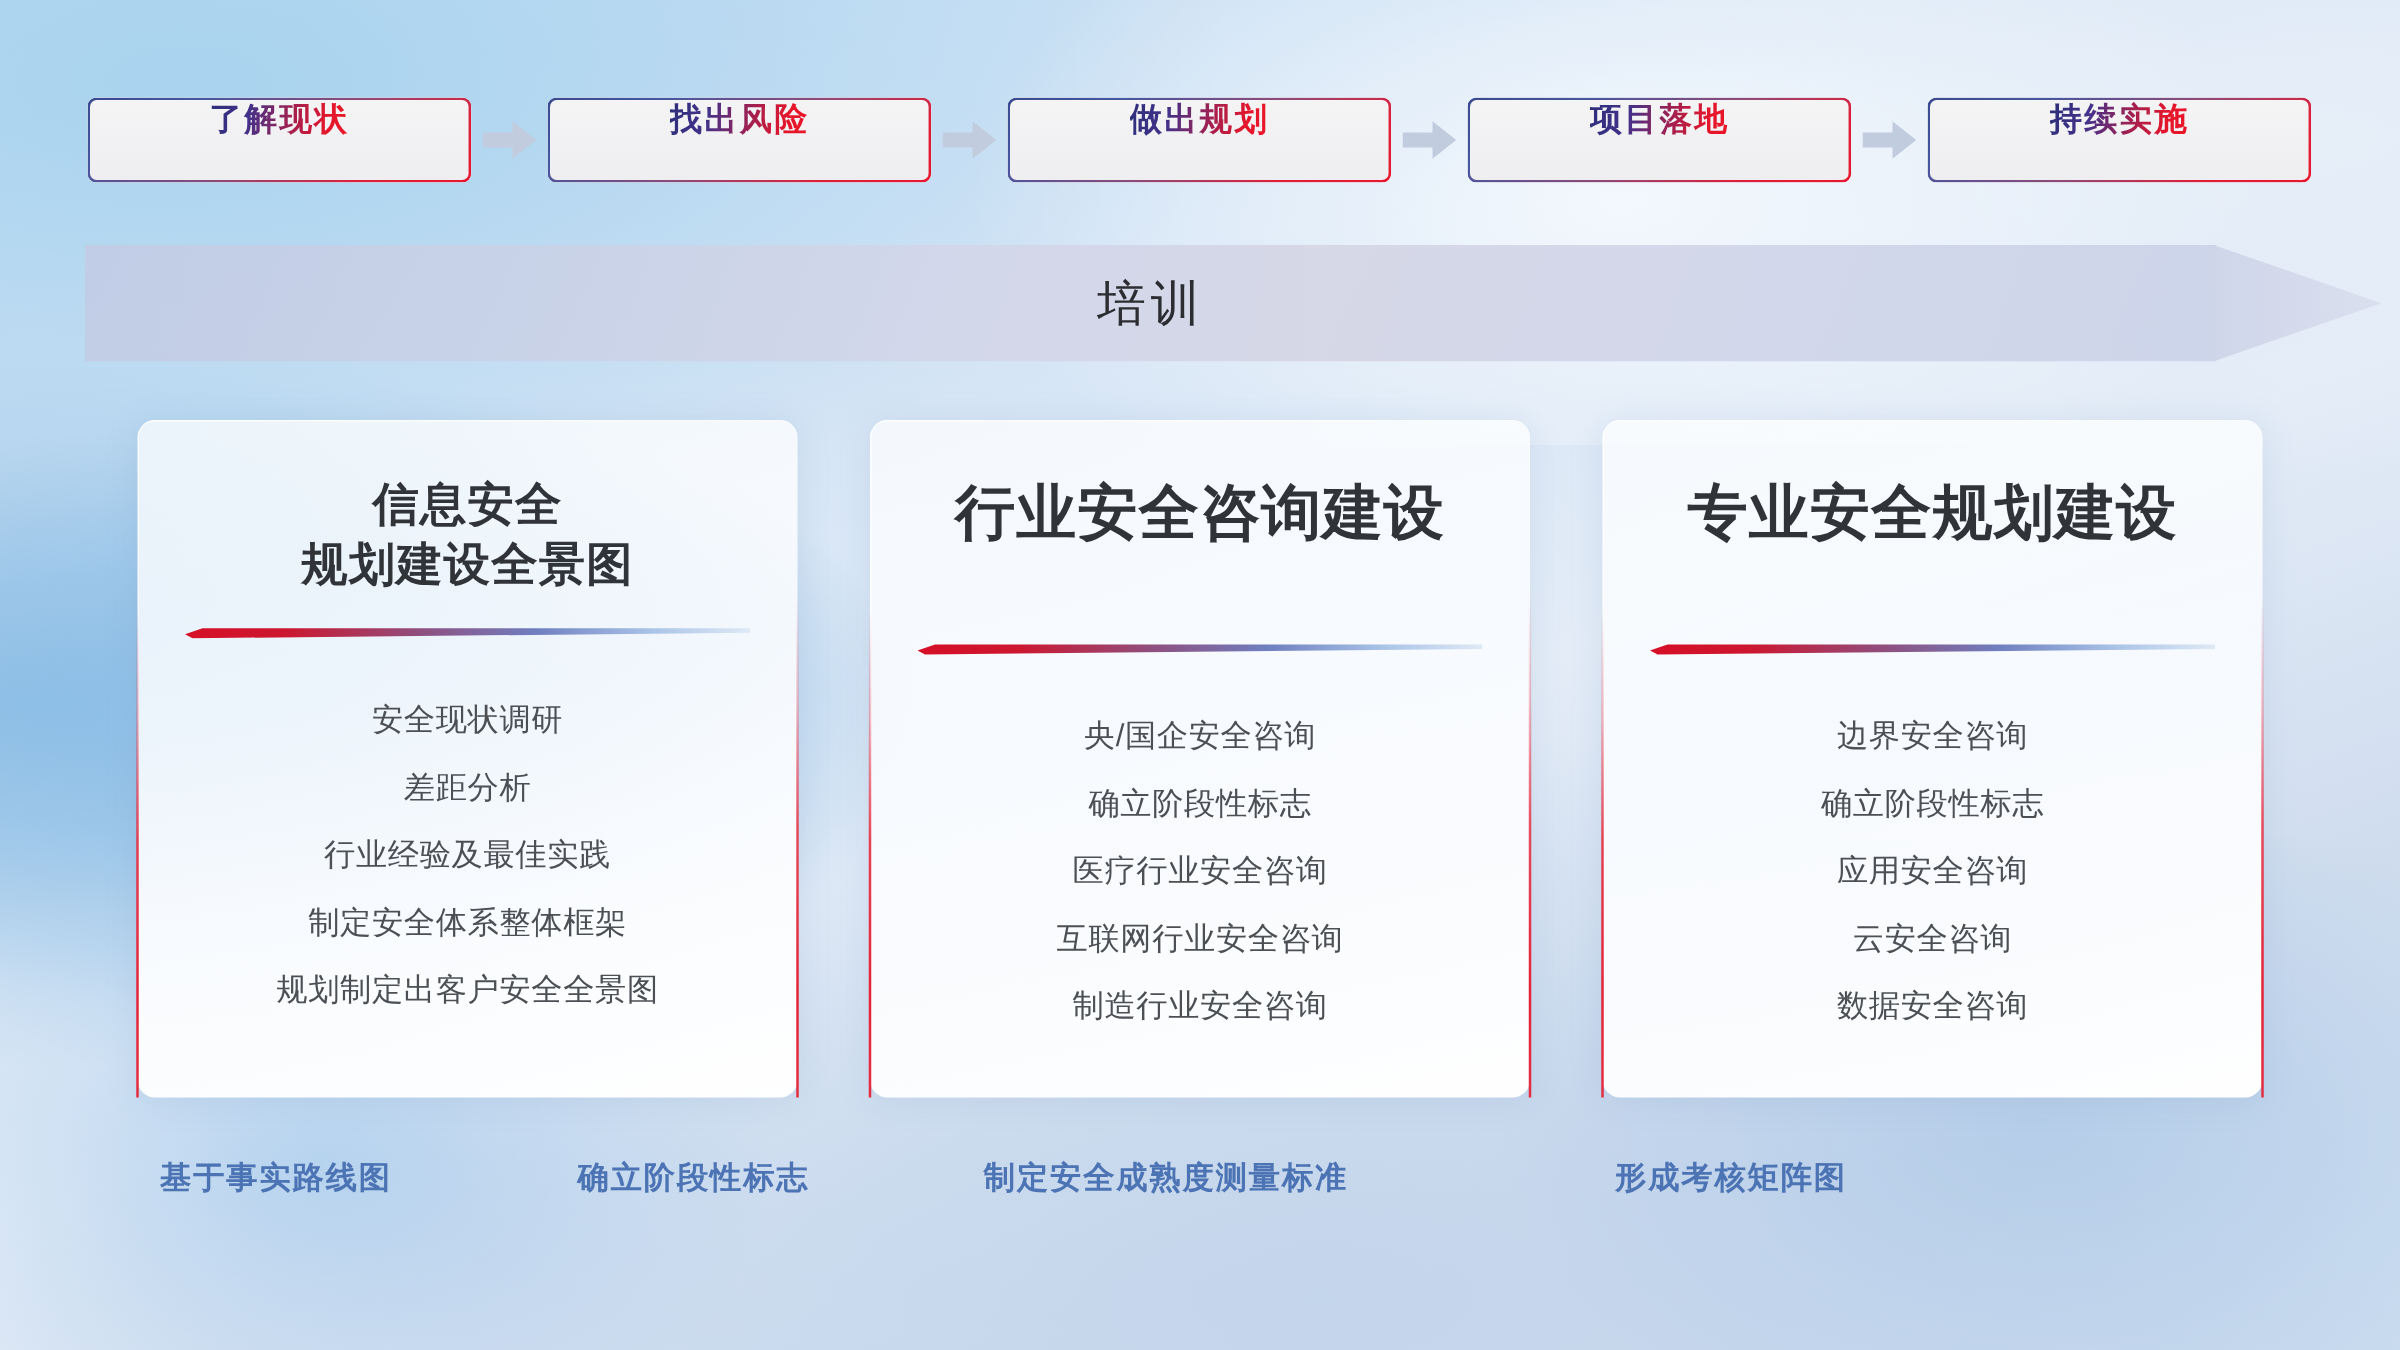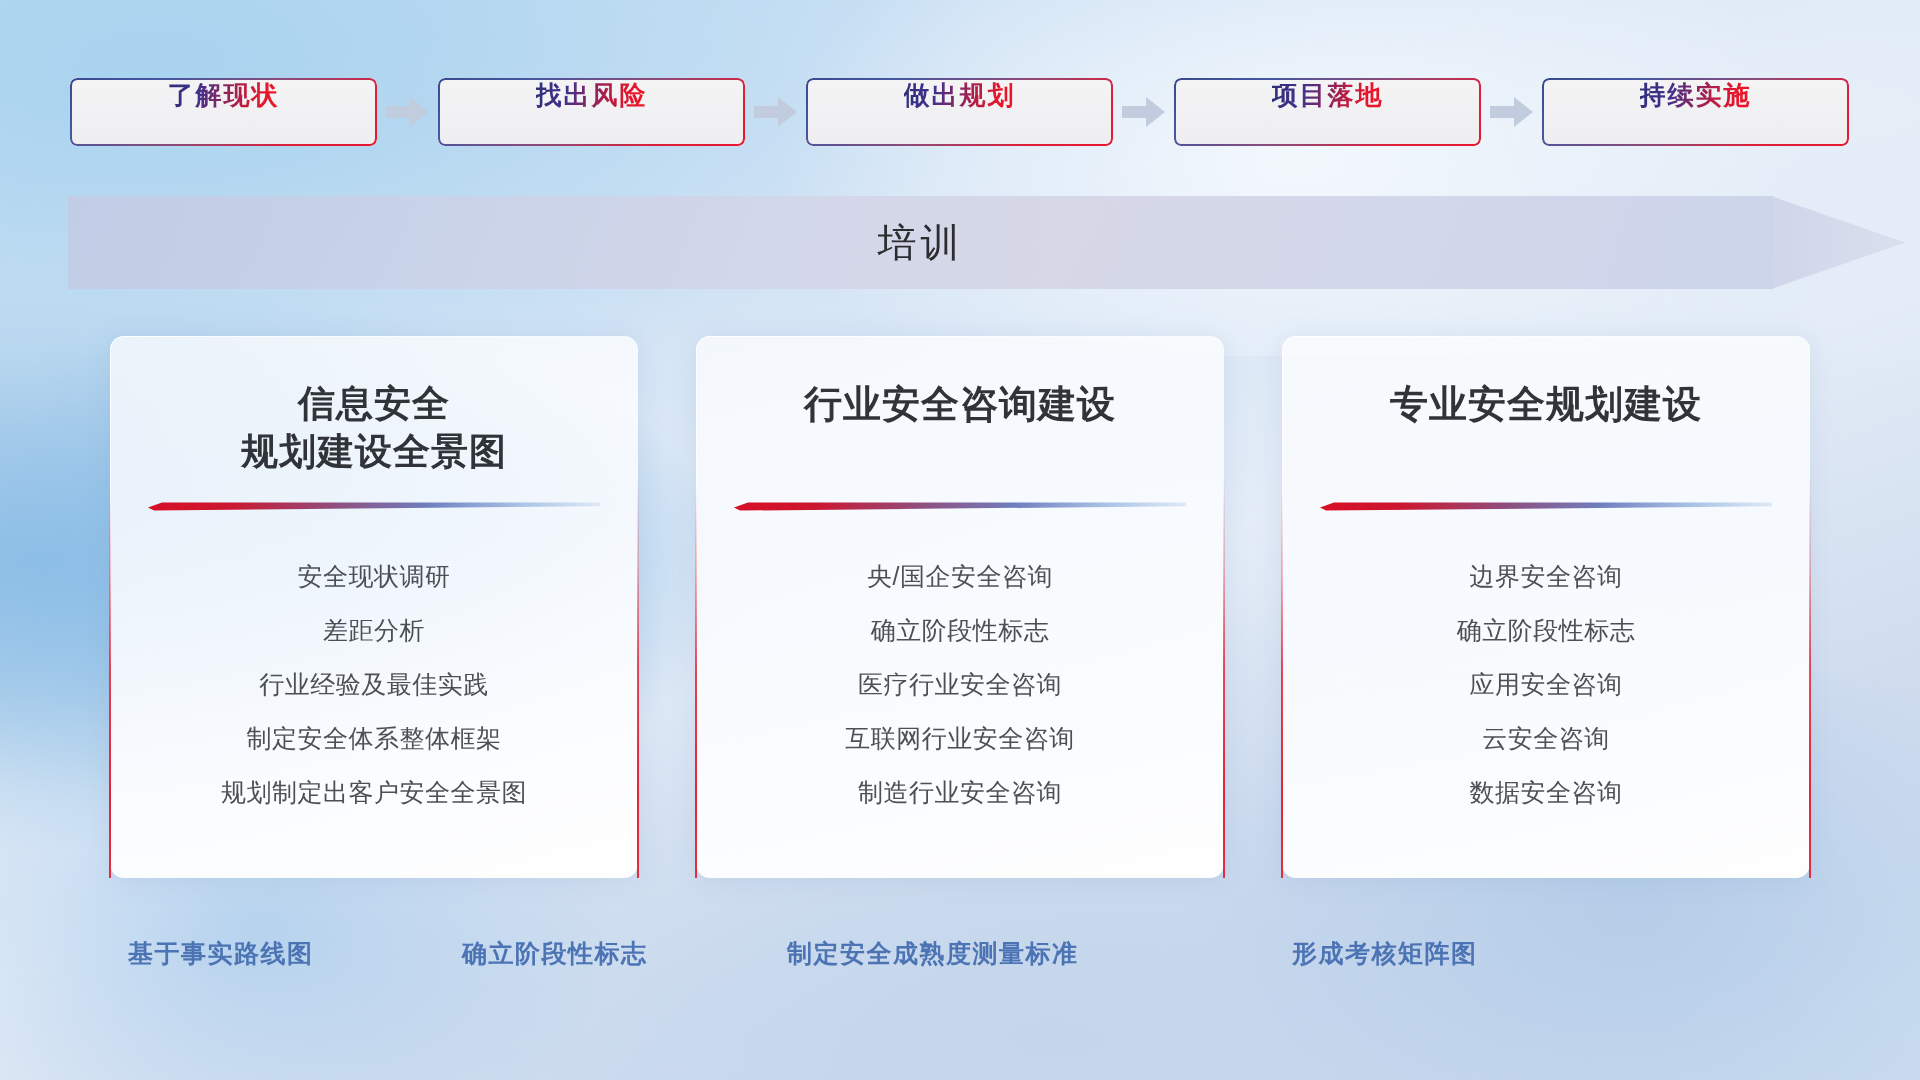--- a/index.html
+++ b/index.html
@@ -141,21 +141,21 @@
   .card-edge-r { right: -1px;
     background: linear-gradient(180deg, rgba(230,35,55,0) 0%, rgba(230,35,55,0) 26%, rgba(230,35,55,.28) 42%, rgba(230,35,55,.8) 60%, rgba(230,35,55,1) 84%, rgba(230,35,55,.95) 100%);
   }
   .card-inner {
     position:relative; z-index:1;
     height:100%;
     padding: 44px 34px 0 34px;
     display:flex; flex-direction:column; align-items:center;
   }
   .card-title {
-    font-size: 38px; font-weight: 700; color:#303338;
+    font-size: 48px; font-weight: 700; color:#303338;
     text-align:center; line-height:1.30; letter-spacing: 1px;
   }
   .card-title.two-line { font-size: 37px; }
   .card-divider {
     position:relative;
     width: 452px; height: 9px;
     margin-top: 26px;
   }
   .card-divider svg { display:block; }
 
@@ -168,21 +168,21 @@
     font-size: 25px; color:#4c5055; line-height: 1; letter-spacing:.5px;
     height: 50px; display:flex; align-items:center; justify-content:center;
     white-space:nowrap;
   }
 
   
   #captions {
     position:absolute; left:0; top:918px; width:1920px; height:46px;
   }
   .caption {
-    position:absolute; top:12px; height:46px;
+    position:absolute; top:0; height:46px;
     display:flex; align-items:center;
     font-size: 25px; font-weight: 700; color:#4c74b4; letter-spacing: 1.5px;
     white-space:nowrap;
   }
   #cap0 { left: 128px; }
   #cap1 { left: 462px; }
   #cap2 { left: 787px; }
   #cap3 { left: 1292px; }
 </style>
 </head>

